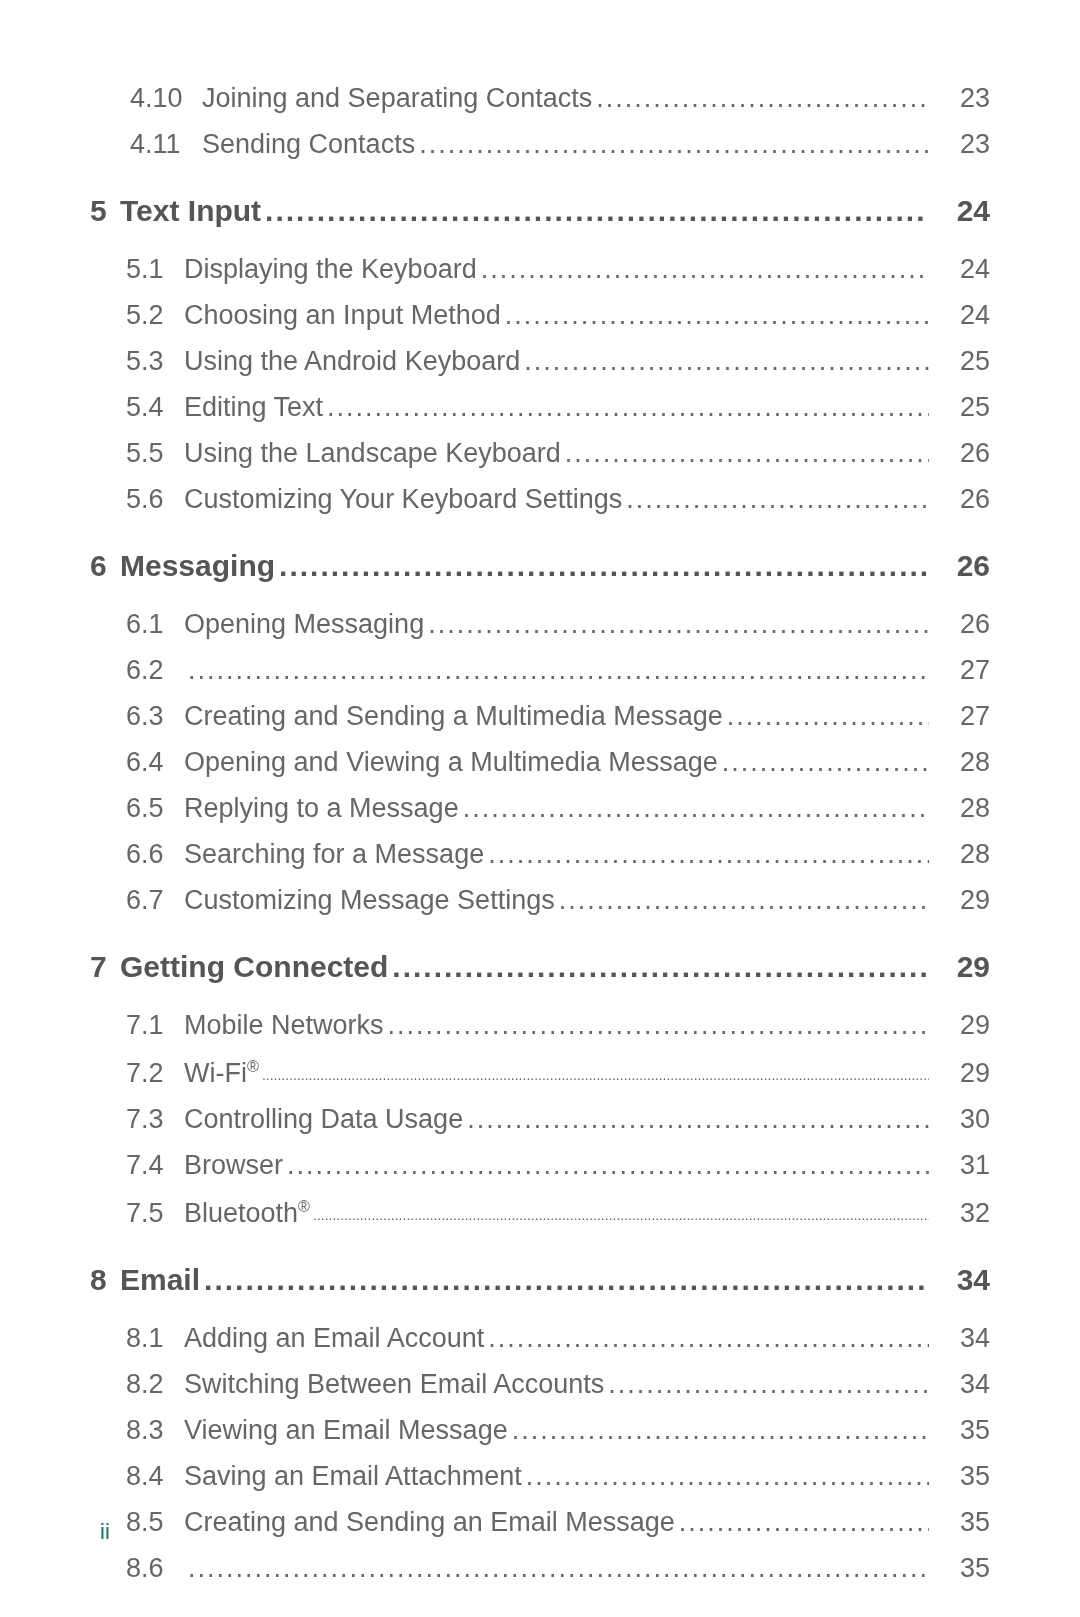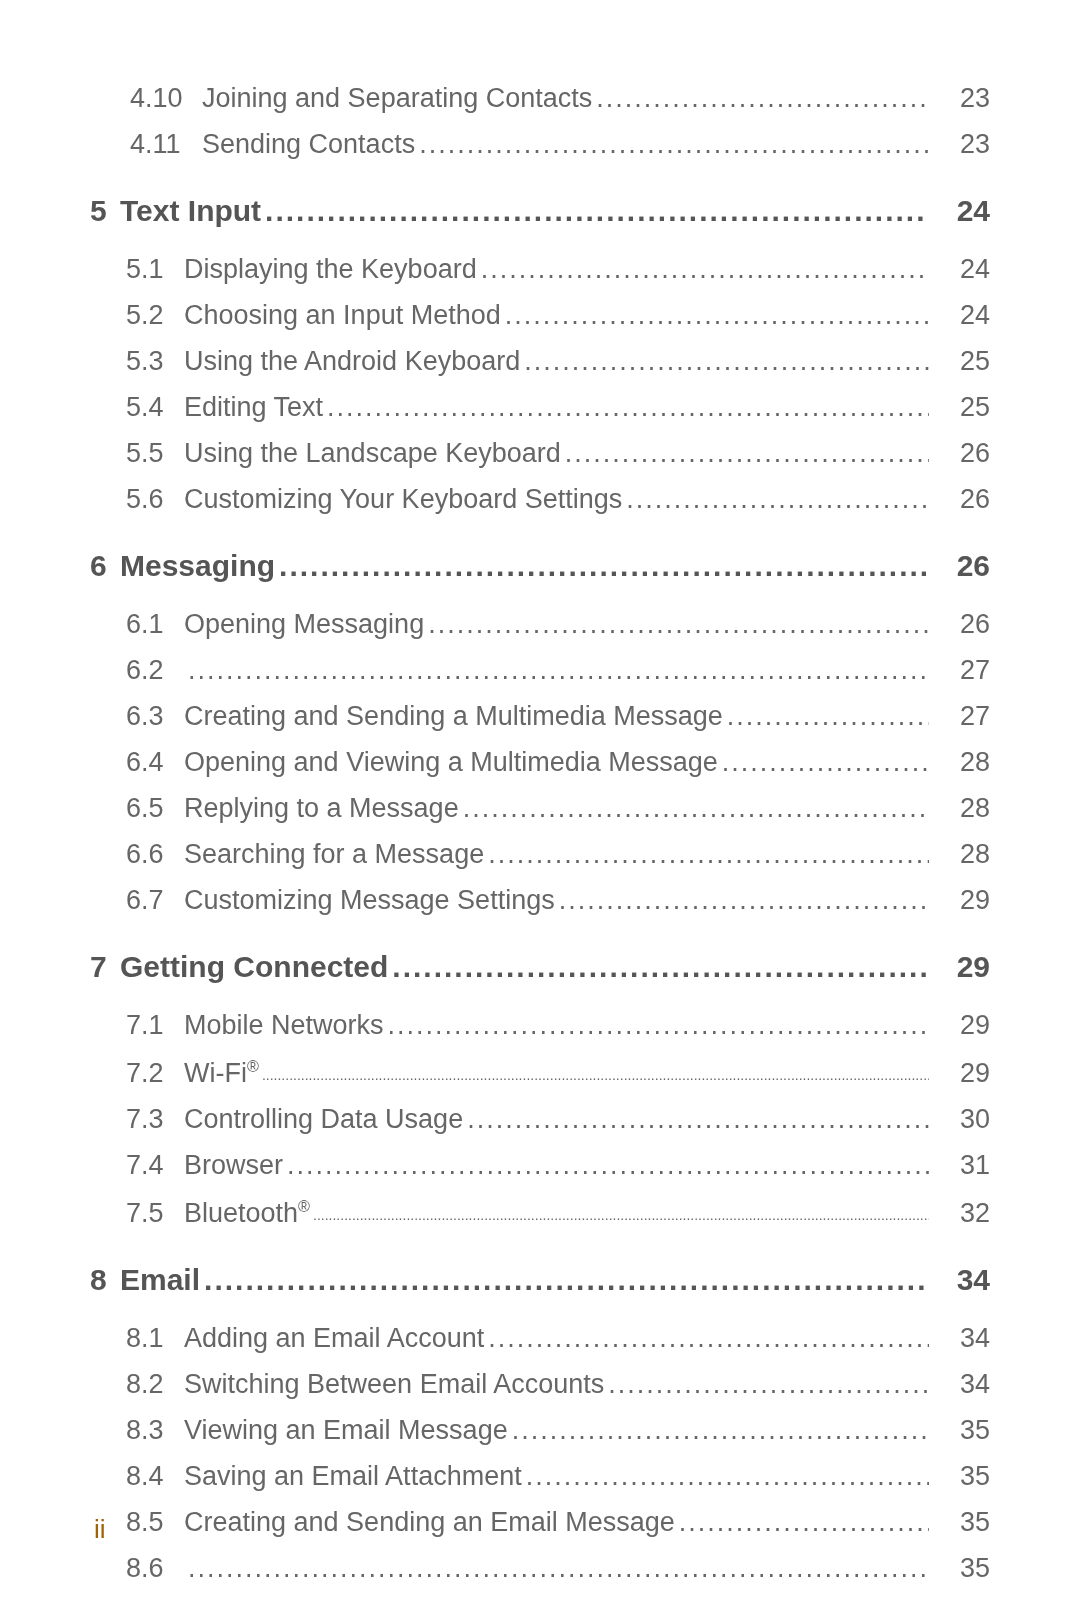--- a/index.html
+++ b/index.html
@@ -88,23 +88,23 @@
     .section-block {
       margin-bottom: 8px;
     }
     sup {
       font-size: 0.6em;
       vertical-align: super;
     }
     .footer-num {
       position: absolute;
       bottom: 72px;
-      left: 94px;
-      font-size: 26px;
-      color: #a16207;
+      left: 100px;
+      font-size: 22px;
+      color: #0f766e;
     }
   </style>
 </head>
 <body>
 
 <div class="page">
 
   <div id="orphan-block">
       <div class="toc-line">
         <span class="sub-num-wide">4.10</span>

